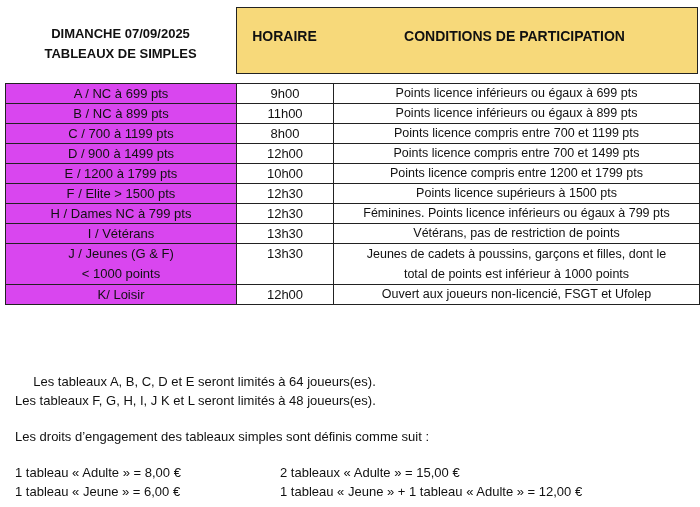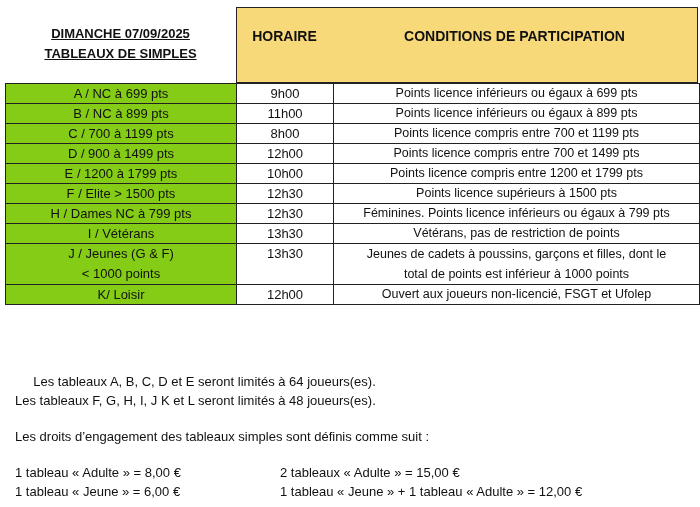--- a/index.html
+++ b/index.html
@@ -1,28 +1,28 @@
 <!DOCTYPE html>
 <html><head>
 <meta charset="utf-8">
 <style>
   html, body { margin:0; padding:0; background:#ffffff; }
   body { width:700px; height:507px; position:relative; overflow:hidden;
          font-family:"Liberation Sans", "DejaVu Sans", sans-serif; color:#111; }
   .title-block { position:absolute; left:5px; top:24px; width:231px; text-align:center;
                  font-weight:bold; font-size:13px; line-height:20px; }
-  .title-block span { text-decoration:underline; display:block; }
-  .hdr { position:absolute; top:7px; height:76px; background:#f7d97a; border:1px solid #222;
+  .title-block span { display:block; }
+  .hdr { position:absolute; top:7px; height:67px; background:#f7d97a; border:1px solid #222;
          box-sizing:border-box; font-weight:bold; font-size:14px; text-align:center; padding-top:20px; }
   .hdr.h1 { left:236px; width:97px; }
   .hdr.h2 { left:332px; width:366px; border-left:none; }
   table.grid { position:absolute; left:5px; top:83px; border-collapse:collapse; table-layout:fixed; }
   table.grid td { border:1px solid #222; font-size:13px; text-align:center; padding:0 2px;
                   height:19px; line-height:19px; vertical-align:top; white-space:nowrap; }
-  table.grid td.name { background:#84cc16; width:226px; }
+  table.grid td.name { background:#d946ef; width:226px; }
   table.grid td.time { width:92px; }
   table.grid td.cond { width:361px; font-size:12.5px; }
   table.grid tr.tall td { height:40px; line-height:20px; }
   table.grid tr.tall td.cond { white-space:normal; }
   .notes { position:absolute; left:15px; font-size:13px; line-height:19px;text-align:right; }
   .fees { position:absolute; top:463px; font-size:13px; line-height:19px; }
 </style>
 </head>
 <body>
 

